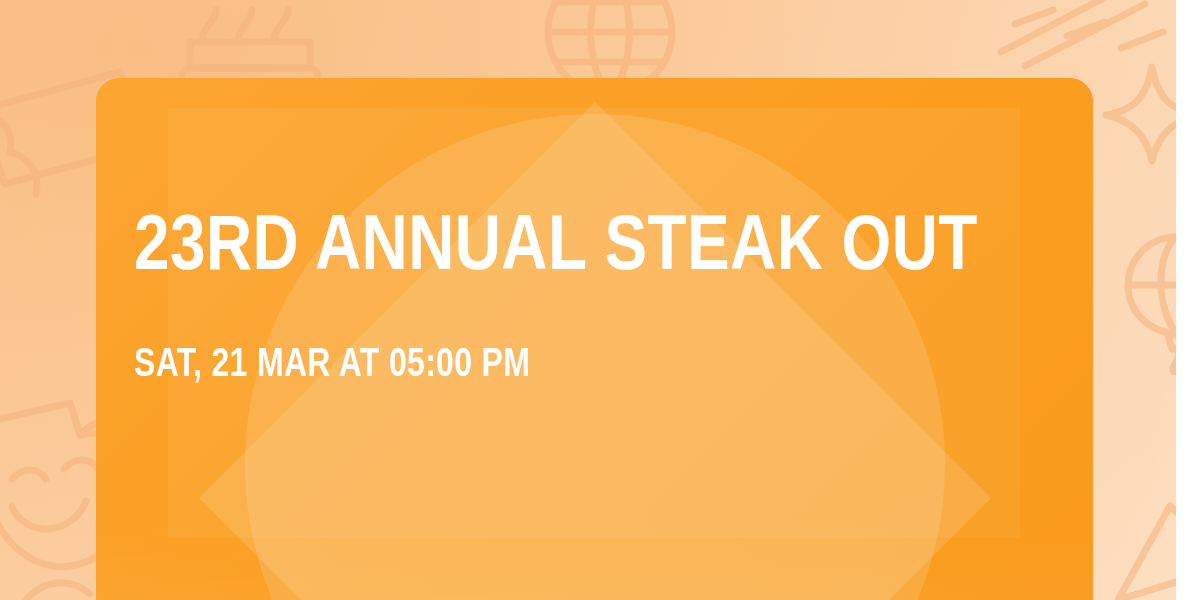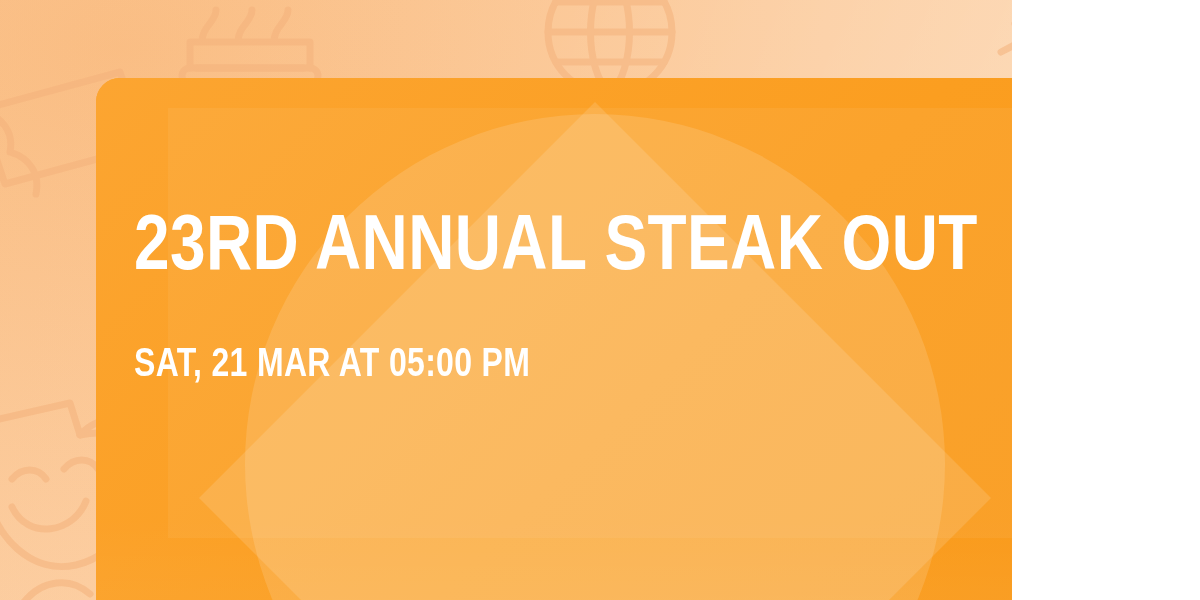--- a/index.html
+++ b/index.html
@@ -6,21 +6,21 @@
     margin: 0;
     padding: 0;
     width: 1200px;
     height: 600px;
     overflow: hidden;
     font-family: "Liberation Sans", sans-serif;
   }
 
   #stage {
     position: relative;
-    width: 1012px;
+    width: 1176px;
     height: 600px;
     overflow: hidden;
     background: #FBC894;
   }
 
   
   .bg-base {
     position: absolute;
     inset: 0;
     background:

